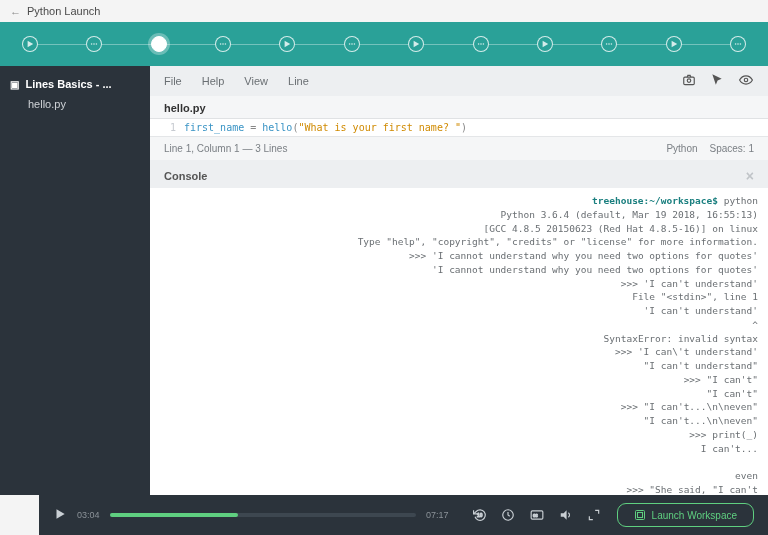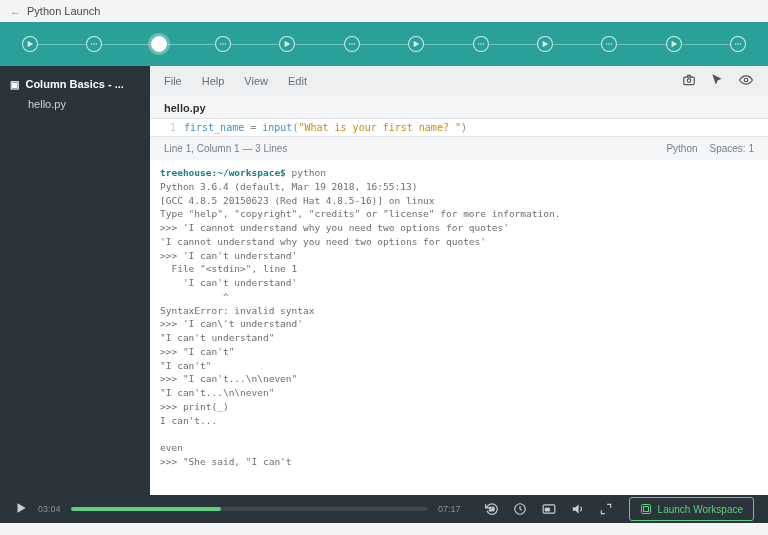--- a/index.html
+++ b/index.html
@@ -35,30 +35,30 @@
   .code-line .fn { color: #3a94c5; }
   .code-line .str { color: #d08a00; }
   
   .status-bar { display: flex; align-items: flex-end; padding: 6px 14px; font-size: 10px; color: #7a7f84; background: #f5f6f7; border-top: 1px solid #e4e6e8; }
   .status-bar .spacer { flex: 1; }
   .status-bar span { margin-left: 12px; }
   
   .console-header { display: flex; align-items: center; padding: 8px 14px 4px; font-size: 11px; font-weight: 700; color: #555; background: #edeff1; }
   .console-header .spacer { flex: 1; }
   .console-header .x { color: #c0c4c8; font-size: 14px; }
-  .console-body { background: #fff; flex: 1; padding: 6px 10px; font-family: "Menlo", monospace; font-size: 9.5px; color: #6a6f73; line-height: 1.45; white-space: pre; overflow: hidden; }
+  .console-body { background: #fff; flex: 1; padding: 6px 10px; font-family: "Menlo", monospace; font-size: 9.5px; color: #6a6f73; line-height: 1.45; white-space: pre; overflow: hidden; text-align: right; }
   .console-body .prompt { color: #1a7f7f; font-weight: 600; }
   
-  .player-bar { height: 28px; background: #2b333b; display: flex; align-items: center; padding: 0 14px; color: #c9cfd4; font-size: 9px; }
+  .player-bar { height: 40px; background: #2b333b; display: flex; align-items: center; padding: 0 14px; color: #c9cfd4; font-size: 9px; margin-left: 39px; }
   .play-btn svg { width: 14px; height: 14px; }
   .time { margin: 0 10px; color: #8b9298; font-size: 9px; }
   .track { flex: 1; height: 4px; background: #3d4750; border-radius: 2px; position: relative; }
   .track-fill { position: absolute; left: 0; top: 0; bottom: 0; width: 42%; background: #5fcf80; border-radius: 2px; }
   .picon { margin-left: 14px; display: flex; align-items: center; }
-  .launch { margin-left: 16px; color: #5fcf80; border: 1px solid #5fcf80; padding: 5px 10px; border-radius: 3px; font-size: 10px; display: flex; align-items: center; }
+  .launch { margin-left: 16px; color: #5fcf80; border: 1px solid #5fcf80; padding: 5px 16px; border-radius: 9px; font-size: 10px; display: flex; align-items: center; }
   .launch svg { margin-right: 6px; }
 </style>
 </head>
 <body>
 
 <div class="top-bar">
   <span class="arrow">←</span>
   <span>Python Launch</span>
 </div>
 
@@ -131,33 +131,33 @@
         <circle cx="5" cy="5" r="1" fill="rgba(255,255,255,0.8)"></circle>
         <circle cx="8" cy="5" r="1" fill="rgba(255,255,255,0.8)"></circle>
       </svg>
     </div>
 </div>
 
 <div class="main-area">
   <div class="sidebar">
     <div class="sidebar-row folder">
       <span class="fi">▣</span>
-      <span>Column Basics - ...</span>
+      <span>Lines Basics - ...</span>
     </div>
     <div class="sidebar-row file">
       <span>hello.py</span>
     </div>
   </div>
 
   <div class="editor-panel">
     <div class="menu-bar">
       <span class="menu-item">File</span>
       <span class="menu-item">Help</span>
       <span class="menu-item">View</span>
-      <span class="menu-item">Edit</span>
+      <span class="menu-item">Line</span>
       <span class="spacer"></span>
       <span class="ticon"><svg width="14" height="14" viewBox="0 0 24 24" fill="none" stroke="currentColor" stroke-width="2">
             <rect x="3" y="7" width="18" height="13" rx="2"></rect>
             <circle cx="12" cy="13" r="3"></circle>
             <path d="M9 7l1-3h4l1 3"></path>
           </svg></span>
       <span class="ticon"><svg width="14" height="14" viewBox="0 0 24 24" fill="currentColor">
             <path d="M4 2l6 18 3-7 7-3z"></path>
           </svg></span>
       <span class="ticon"><svg width="16" height="14" viewBox="0 0 24 24" fill="none" stroke="currentColor" stroke-width="2">
@@ -165,30 +165,35 @@
             <circle cx="12" cy="12" r="3"></circle>
           </svg></span>
     </div>
 
     <div class="file-tab-row">
       <span>hello.py</span>
     </div>
 
     <div class="code-area">
       <div class="gutter">1</div>
-      <div class="code-line"><span class="var">first_name</span><span> = </span><span class="fn">input</span><span>(</span><span class="str">"What is your first name?  "</span><span>)</span></div>
+      <div class="code-line"><span class="var">first_name</span><span> = </span><span class="fn">hello</span><span>(</span><span class="str">"What is your first name?  "</span><span>)</span></div>
     </div>
 
     <div class="status-bar">
       <span style="margin-left:0">Line 1, Column 1 — 3 Lines</span>
       <span class="spacer"></span>
       <span>Python</span>
       <span>Spaces: 1</span>
     </div>
 
+    <div class="console-header">
+      <span>Console</span>
+      <span class="spacer"></span>
+      <span class="x">×</span>
+    </div>
     <div class="console-body"><span class="prompt">treehouse:~/workspace$</span><span> python</span>
 <span>Python 3.6.4 (default, Mar 19 2018, 16:55:13)
 [GCC 4.8.5 20150623 (Red Hat 4.8.5-16)] on linux
 Type "help", "copyright", "credits" or "license" for more information.
 &gt;&gt;&gt; 'I cannot understand why you need two options for quotes'
 'I cannot understand why you need two options for quotes'
 &gt;&gt;&gt; 'I can't understand'
   File "&lt;stdin&gt;", line 1
     'I can't understand'
            ^

